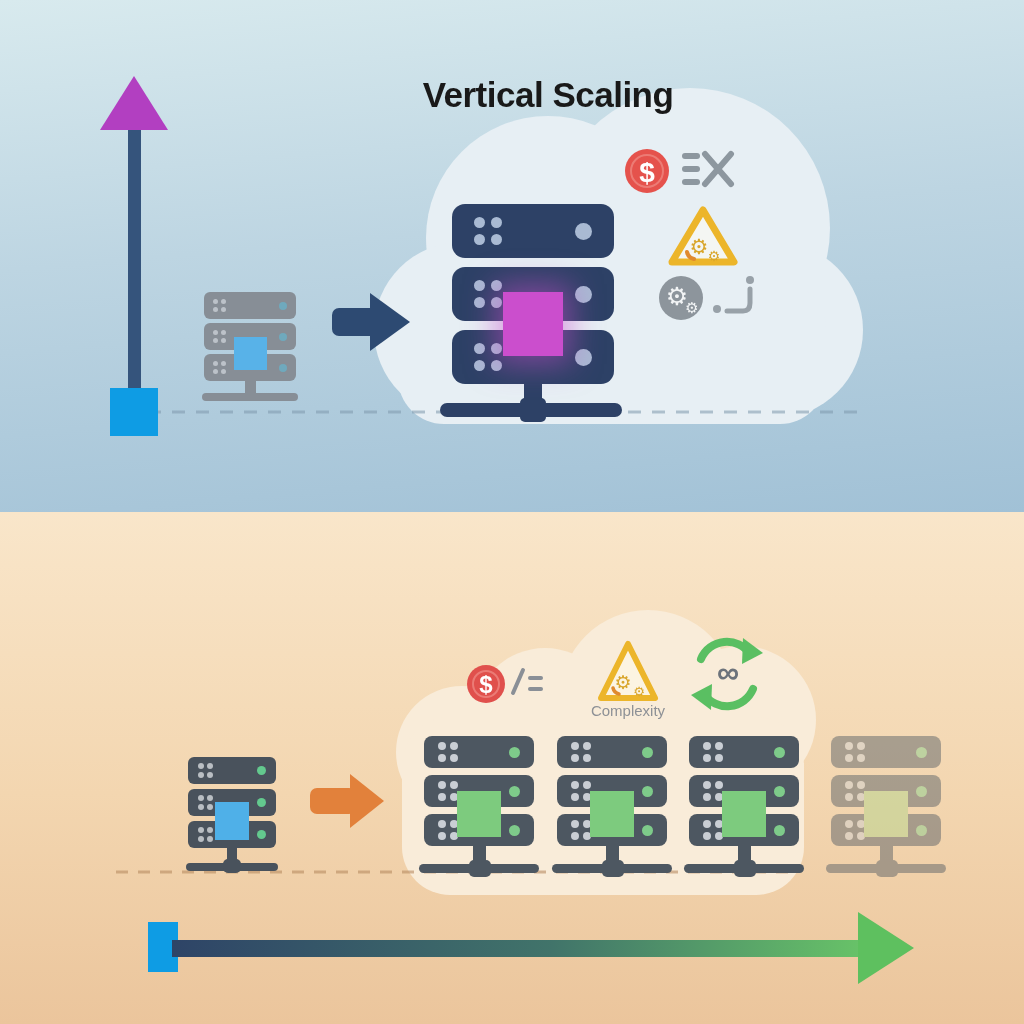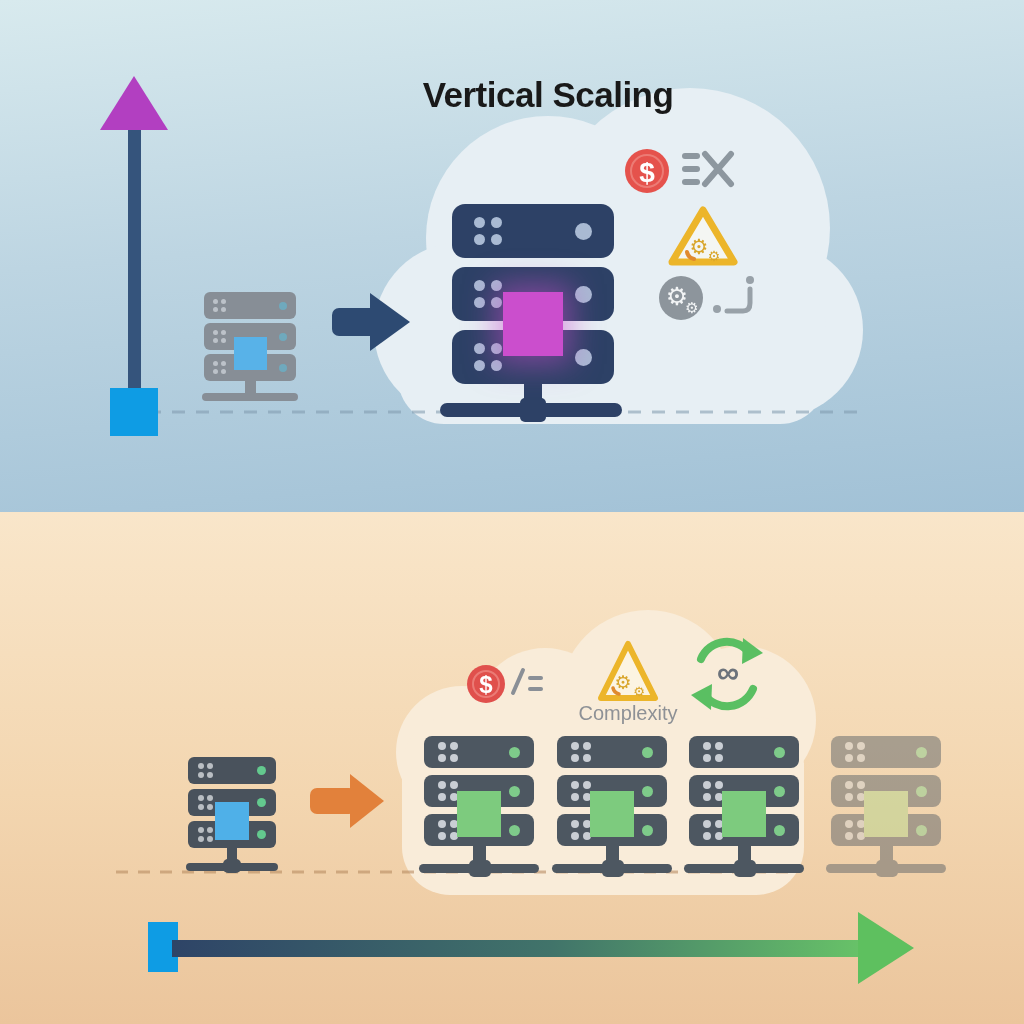--- a/index.html
+++ b/index.html
@@ -60,21 +60,21 @@
              --pad:14px;--ds:8px;--dg:4px;--ls:11px;top:224px;width:110px;}
   .server-md .chip{left:33px;top:55px;width:44px;height:46px;background:#7dcb7e;}
   .server-md .stand{left:49px;top:110px;width:13px;height:26px;}
   .server-md .base{left:-5px;top:128px;width:120px;height:9px;}
   .server-md .node{left:45px;top:124px;width:22px;height:17px;}
   .faded{opacity:.45;}
   .faded .chip{background:#aed489 !important;box-shadow:none !important;}
 
   .complexity{
     position:absolute;left:548px;top:190px;width:160px;text-align:center;
-    font-size:20px;color:#8e9196;
+    font-size:15px;color:#8e9196;
   }
   .infinity{
     position:absolute;left:705px;top:143px;width:46px;text-align:center;
     font-size:31px;font-weight:700;color:#6d737b;line-height:36px;
   }
 </style>
 </head>
 <body>
 
 <div class="canvas">

